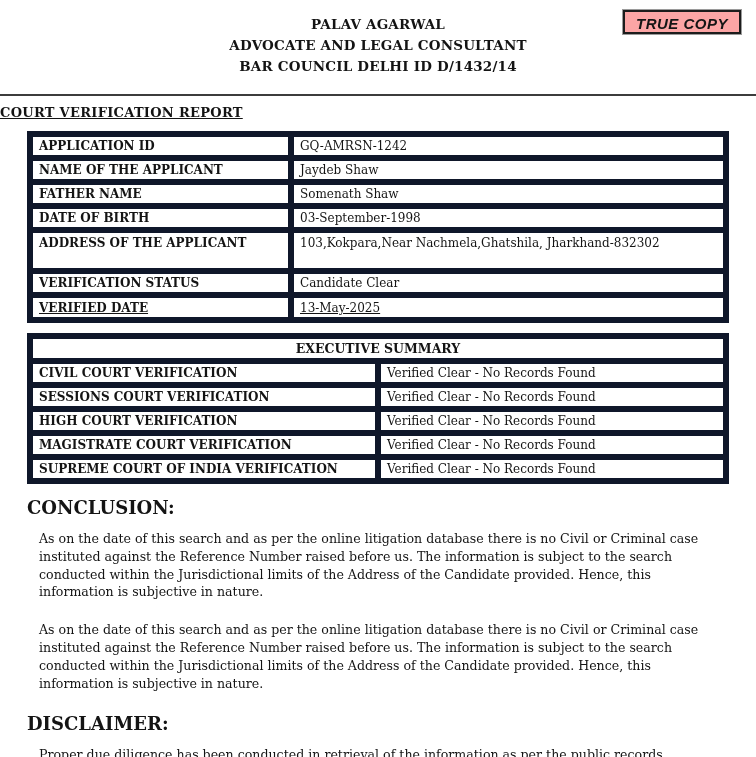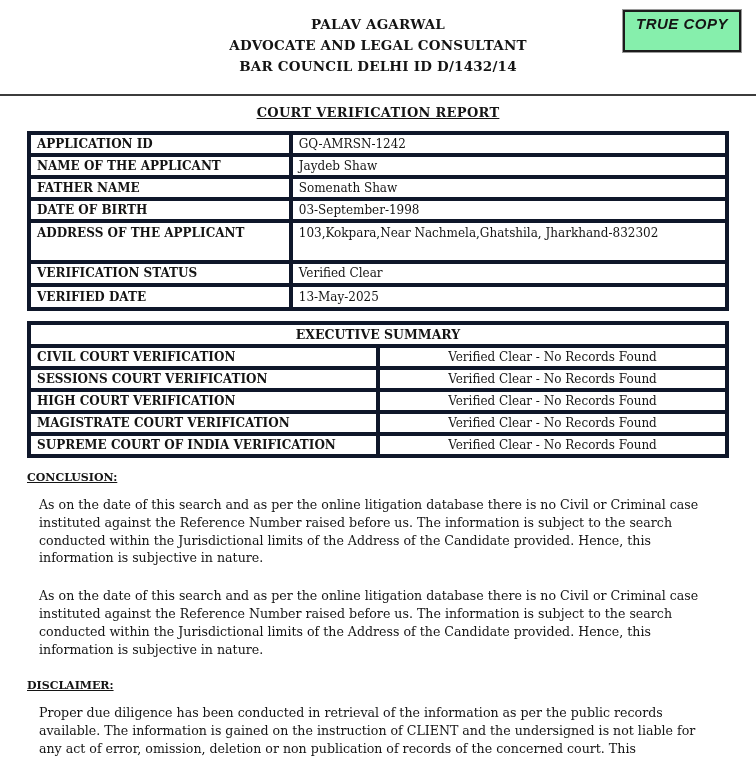--- a/index.html
+++ b/index.html
@@ -22,82 +22,80 @@
     font-size: 13.5px;
     line-height: 1.55;
     letter-spacing: 0.2px;
   }
   .true-copy {
     position: absolute;
     top: 10px;
     right: 15px;
     border: 2px solid #1c1c1c;
     outline: 1px solid #9a9a9a;
-    padding: 3px 11px 18px 11px;
+    padding: 3px 11px 0 11px;
     font-family: "Liberation Sans", sans-serif;
     font-style: italic;
     font-weight: bold;
     font-size: 15px;
     letter-spacing: 0.5px;
-    background: #86efac;
+    background: #fca5a5;
   }
   .top-rule {
     border: none;
     border-top: 2px solid #3c3c3c;
     margin: 17px 0 0 0;
     width: 100%;
   }
   .doc-title {
-    text-align: center;
     font-weight: bold;
     font-size: 13px;
     margin: 9px 0 11px 0;
     letter-spacing: 0.3px;
   }
   .doc-title span { text-decoration: underline; }
 
   
   .content { padding: 0 27px; }
   table {
     width: 100%;
     border-collapse: collapse;
     border: 2px solid #000;
     table-layout: fixed;
   }
   td {
-    border: 4px solid #0f172a;
+    border: 6px solid #0f172a;
     font-size: 12px;
     padding: 2px 6px;
     vertical-align: middle;
   }
   td.cell-label {
     font-weight: bold;
     width: 37.5%;
   }
   tr.row-normal td { height: 20px; }
   tr.row-address td { height: 41px; vertical-align: top; padding-top: 3px; }
   tr.row-status td { height: 23px; }
-  tr.row-date td { height: 24px; vertical-align: top; padding-top: 3px; }
+  tr.row-date td { height: 24px; vertical-align: top; padding-top: 3px; text-decoration: underline; }
 
   .summary-table { margin-top: 10px; border-radius: 20px; }
   .summary-table td { height: 20px; }
   td.summary-head {
     text-align: center;
     font-weight: bold;
     font-size: 12.5px;
     height: 19px;
   }
-  td.summary-value { text-align: center; }
+  td.summary-value { }
 
   
   .section { margin-top: 13px; }
   .section-heading {
     font-weight: bold;
-    font-size: 11px;
-    text-decoration: underline;
+    font-size: 18px;
     margin: 0 0 5px 0;
   }
   .section-body {
     font-size: 12.6px;
     line-height: 1.42;
     margin: 12px;
     padding-right: 4px;
   }
   .section.gap-large { margin-top: 20px; }
 </style>
@@ -137,21 +135,21 @@
       <tr class="row-normal">
         <td class="cell-label">DATE OF BIRTH</td>
         <td>03-September-1998</td>
       </tr>
       <tr class="row-address">
         <td class="cell-label">ADDRESS OF THE APPLICANT</td>
         <td>103,Kokpara,Near Nachmela,Ghatshila, Jharkhand-832302</td>
       </tr>
       <tr class="row-status">
         <td class="cell-label">VERIFICATION STATUS</td>
-        <td>Verified Clear</td>
+        <td>Candidate Clear</td>
       </tr>
       <tr class="row-date">
         <td class="cell-label">VERIFIED DATE</td>
         <td>13-May-2025</td>
       </tr>
     </tbody>
   </table>
 
   <table class="summary-table">
     <tbody>

